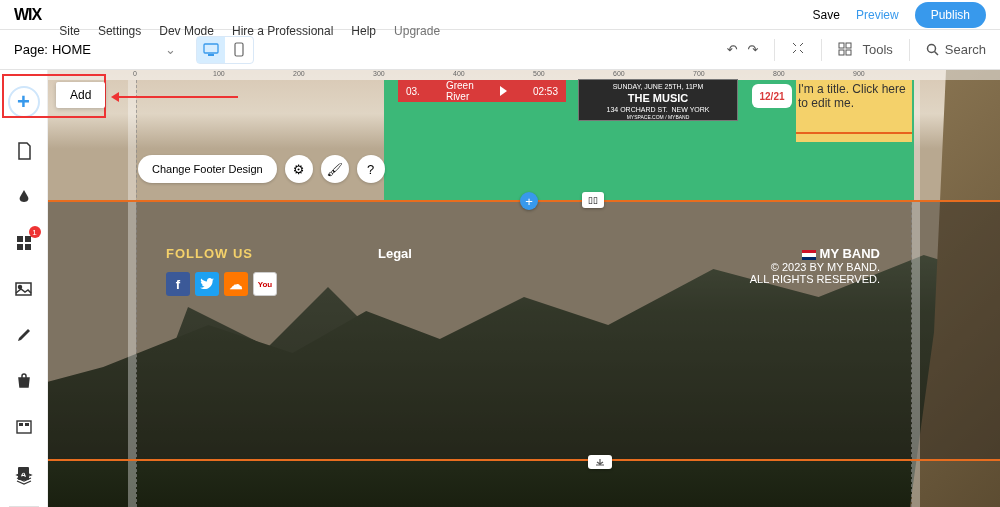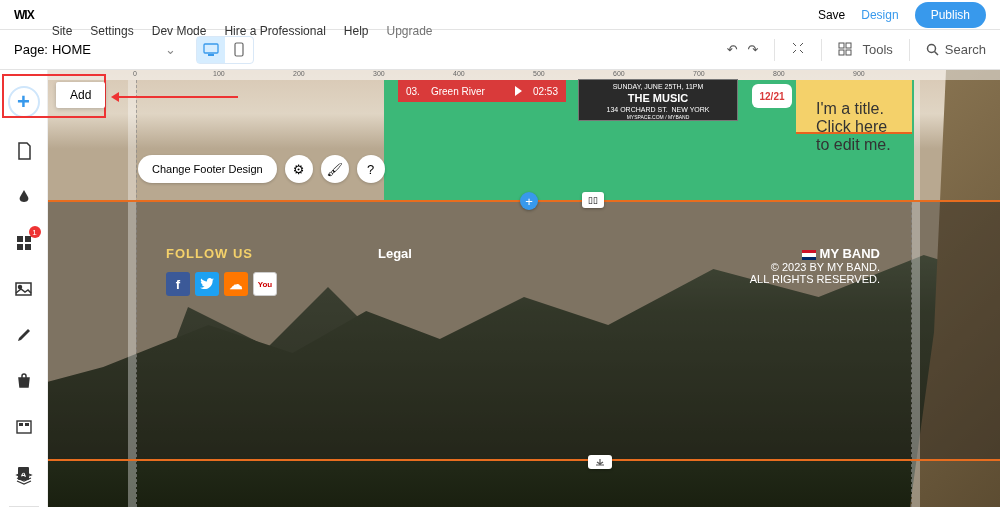--- a/index.html
+++ b/index.html
@@ -1,19 +1,19 @@
 <!DOCTYPE html>
 <html><head>
 <meta charset="utf-8">
 <style>
 * { margin: 0; padding: 0; box-sizing: border-box; font-family: Arial, Helvetica, sans-serif; }
 body { width: 1000px; height: 507px; overflow: hidden; background: #fff; position: relative; }
 
 .topbar { height: 30px; display: flex; align-items: center; padding: 0 14px; gap: 18px; border-bottom: 1px solid #e3e3e3; font-size: 12px; }
-.logo { font-weight: 900; font-size: 12px; letter-spacing: -1px; font-family: Arial Black, Arial; }
+.logo { font-weight: 900; font-size: 16px; letter-spacing: -1px; font-family: Arial Black, Arial; }
 .top-menu { display: flex; gap: 18px; color: #333; }
 .top-menu span { cursor: pointer; margin-top: 32px; }
 .upgrade { color: #737373; }
 .top-right { margin-left: auto; display: flex; gap: 16px; align-items: center; }
 .preview-link { color: #3899ec; cursor: pointer; }
 .publish-btn { background: #3899ec; color: #fff; padding: 6px 16px; border-radius: 14px; cursor: pointer; font-size: 12px; }
 
 .toolbar { height: 40px; display: flex; align-items: center; padding: 0 14px; border-bottom: 1px solid #e3e3e3; font-size: 13px; }
 .page-sel { display: flex; gap: 4px; cursor: pointer; }
 .page-sel .chev { margin-left: 70px; color: #888; }
@@ -37,26 +37,26 @@
 .mountain2 { position: absolute; bottom: 40px; left: 80px; width: 400px; height: 200px; background: linear-gradient(180deg, #4a5540 0%, #2a3020 100%); clip-path: polygon(0 100%, 15% 20%, 35% 40%, 50% 10%, 70% 50%, 100% 100%); }
 .rock-right { position: absolute; right: -30px; top: 0; width: 120px; height: 100%; background: linear-gradient(135deg, #8a7552 0%, #5a4a30 100%); clip-path: polygon(30% 0, 100% 0, 100% 100%, 0 100%, 20% 60%); }
 
 .ruler-h { position: absolute; top: 0; left: 0; right: 0; height: 10px; background: rgba(255,255,255,0.5); font-size: 7px; color: #666; }
 .rtick { position: absolute; top: 0; }
 .ruler-v-l { position: absolute; top: 10px; left: 80px; width: 8px; bottom: 0; background: rgba(255,255,255,0.35); font-size: 6px; color: #555; writing-mode: vertical-rl; }
 .ruler-v-r { position: absolute; top: 10px; right: 80px; width: 8px; bottom: 0; background: rgba(255,255,255,0.35); }
 .guide-v { position: absolute; top: 10px; bottom: 0; width: 0; border-left: 1px dashed #888; opacity: .7; }
 
 .greenbox { position: absolute; top: 10px; left: 336px; width: 530px; height: 120px; background: #3cb878; }
-.track { position: absolute; top: 10px; left: 350px; width: 168px; height: 22px; background: #d93a3a; color: #fff; font-size: 10px; display: flex; align-items: center; padding: 0 8px; gap: 11px; }
+.track { position: absolute; top: 10px; left: 350px; width: 168px; height: 22px; background: #d93a3a; color: #fff; font-size: 10px; display: flex; align-items: center; padding: 0 8px; gap: 26px; }
 .track .play { width: 0; height: 0; border-left: 7px solid #fff; border-top: 5px solid transparent; border-bottom: 5px solid transparent; margin-left: auto; }
 .venue { position: absolute; top: 9px; left: 530px; width: 160px; height: 42px; background: #2a2a2a; border: 1px solid #777; color: #fff; font-size: 7px; text-align: center; padding-top: 2px; line-height: 1.3; }
 .venue .big { font-size: 11px; font-weight: bold; }
 .datebox { position: absolute; top: 14px; left: 704px; width: 40px; height: 24px; background: #fff; color: #d93a3a; font-size: 10px; font-weight: bold; display: flex; align-items: center; justify-content: center; border-radius: 6px; }
-.titlebox { position: absolute; top: 10px; left: 748px; width: 116px; height: 54px; background: #f4d16a; color: #333; font-size: 16px; padding: 20px; }
+.titlebox { position: absolute; top: 10px; left: 748px; width: 116px; height: 62px; background: #f4d16a; color: #333; font-size: 12px; padding: 2px; }
 .orange-line { position: absolute; top: 62px; left: 748px; width: 116px; height: 2px; background: #e8621e; }
 
 .floatbar { position: absolute; top: 84px; left: 90px; height: 30px; display: flex; gap: 8px; align-items: center; }
 .chip { background: #fff; border-radius: 15px; height: 28px; padding: 0 14px; font-size: 11px; display: flex; align-items: center; box-shadow: 0 1px 3px rgba(0,0,0,.2); cursor: pointer; }
 .circbtn { width: 28px; height: 28px; border-radius: 50%; background: #fff; box-shadow: 0 1px 3px rgba(0,0,0,.2); display: flex; align-items: center; justify-content: center; cursor: pointer; font-size: 13px; }
 
 .strip-line { position: absolute; left: 0; right: 0; height: 2px; background: #e86d1f; }
 .blue-plus { position: absolute; top: 122px; left: 472px; width: 18px; height: 18px; border-radius: 50%; background: #3899ec; color: #fff; font-size: 13px; display: flex; align-items: center; justify-content: center; cursor: pointer; box-shadow: 0 1px 3px rgba(0,0,0,.3); }
 .carousel-ind { position: absolute; top: 122px; left: 534px; width: 22px; height: 16px; background: #fff; border-radius: 3px; font-size: 9px; display: flex; align-items: center; justify-content: center; box-shadow: 0 1px 3px rgba(0,0,0,.3); }
 
@@ -85,21 +85,21 @@
   <div class="top-menu">
     <span>Site</span>
     <span>Settings</span>
     <span>Dev Mode</span>
     <span>Hire a Professional</span>
     <span>Help</span>
     <span class="upgrade">Upgrade</span>
   </div>
   <div class="top-right">
     <span>Save</span>
-    <span class="preview-link">Design</span>
+    <span class="preview-link">Preview</span>
     <span class="publish-btn">Publish</span>
   </div>
 </div>
 
 <div class="toolbar">
   <div class="page-sel">
     <span>Page:</span>
     <span>HOME</span>
     <span class="chev">⌄</span>
   </div>

